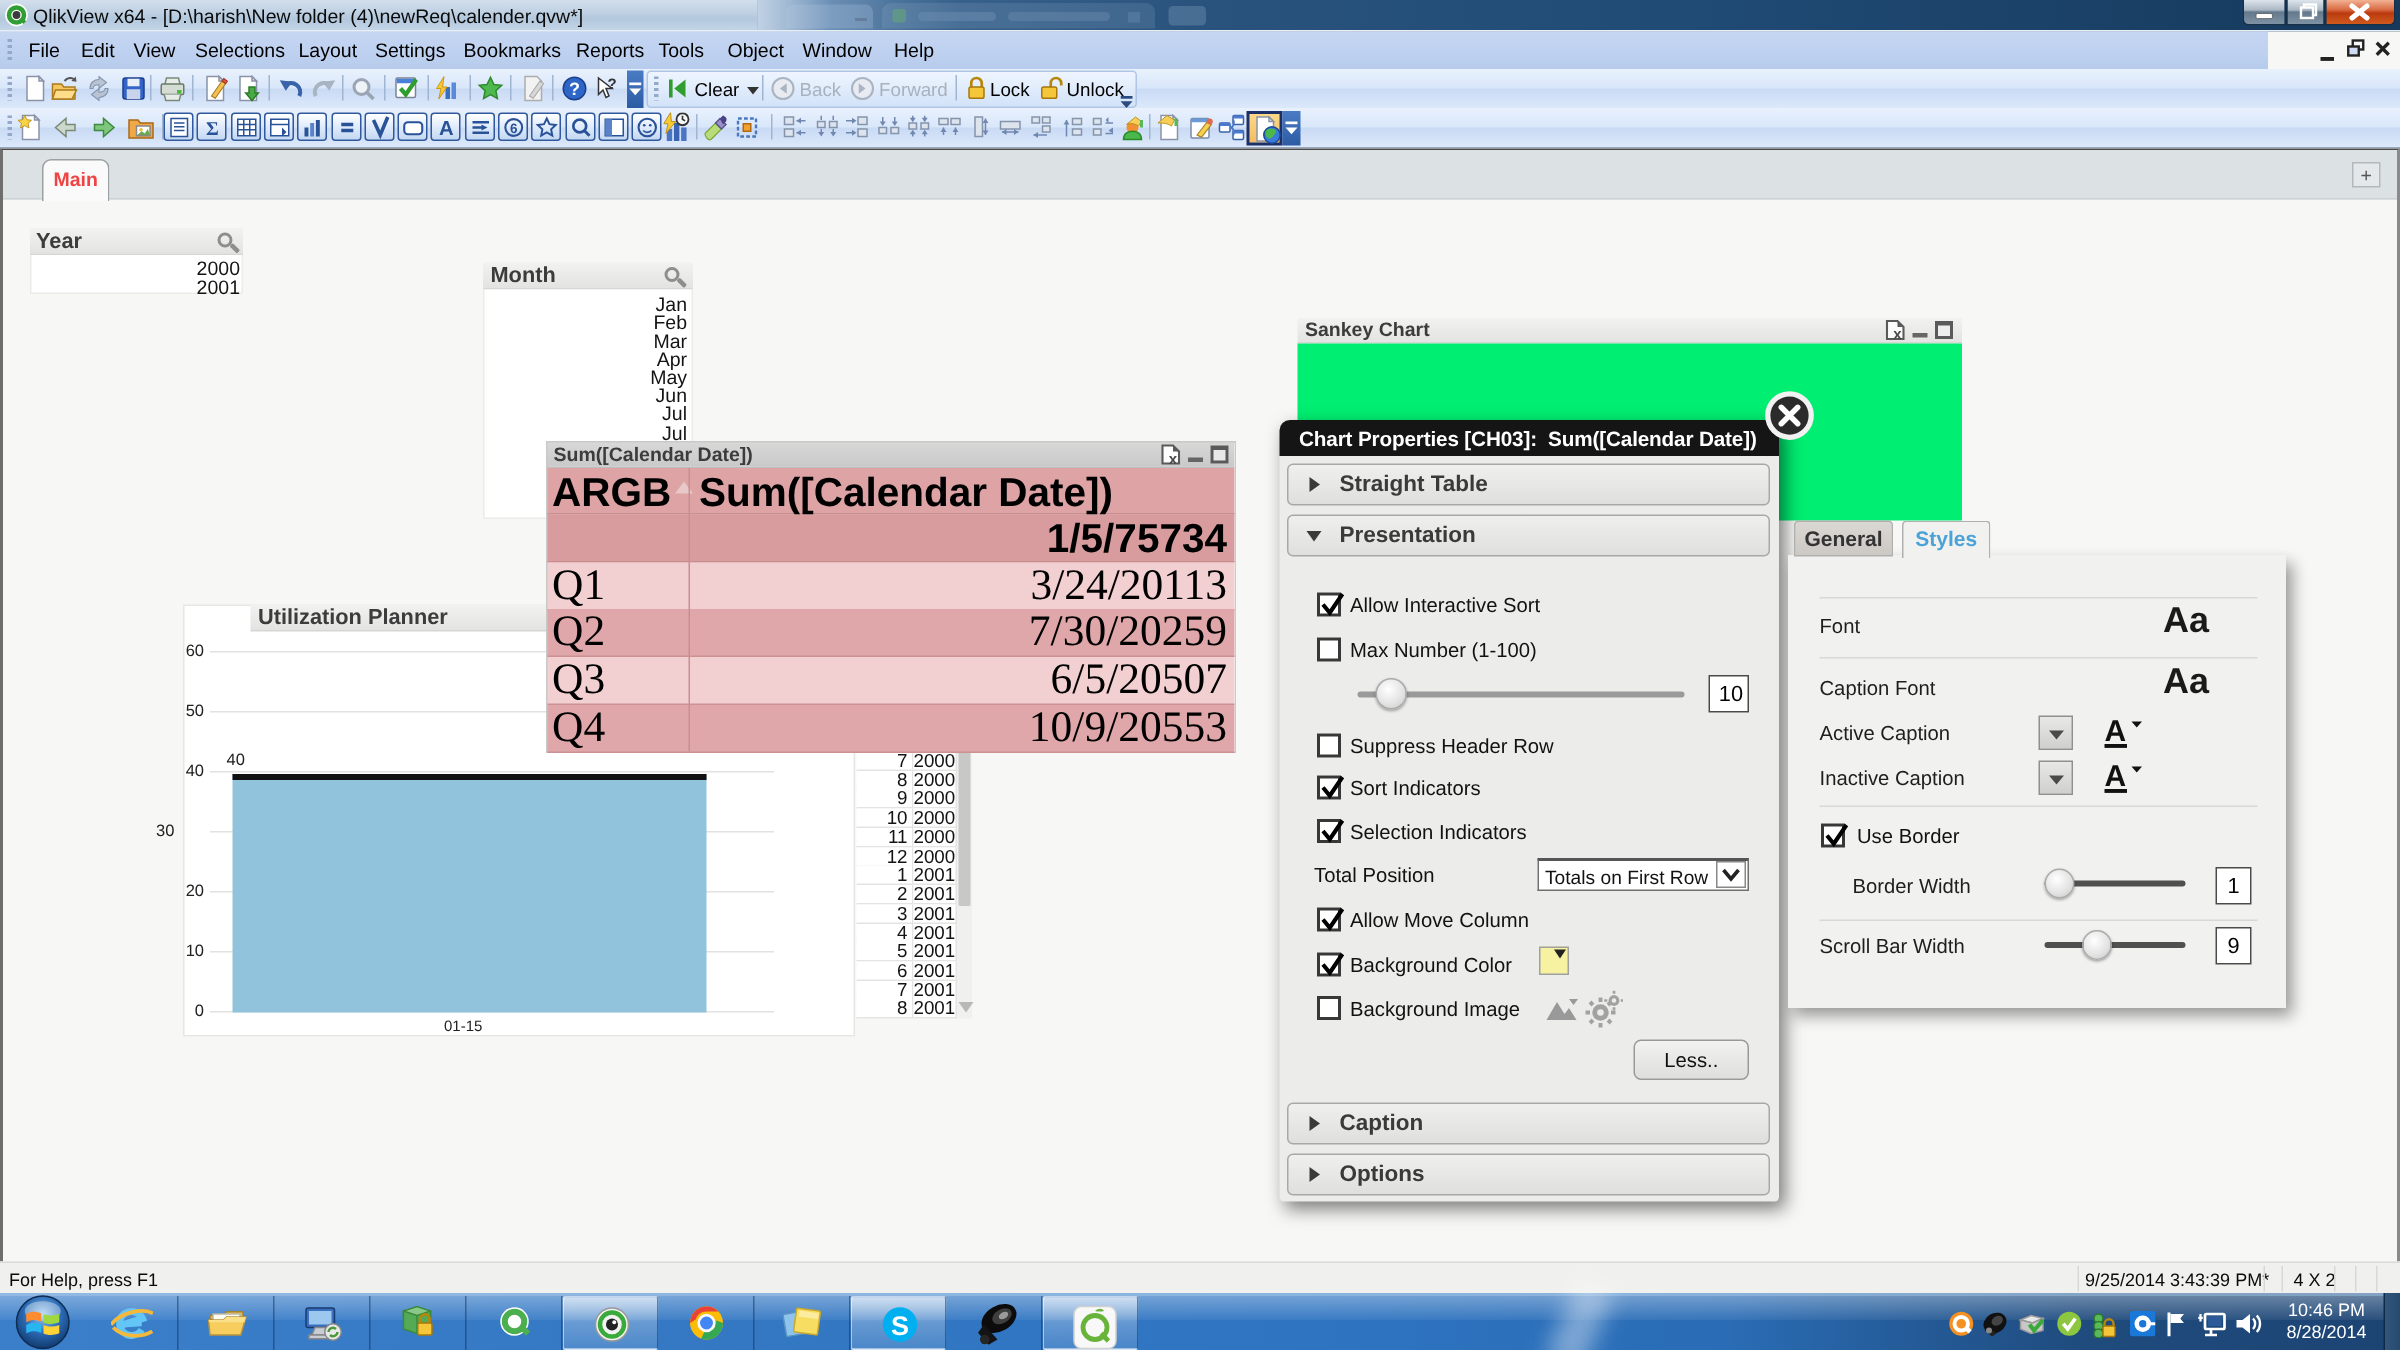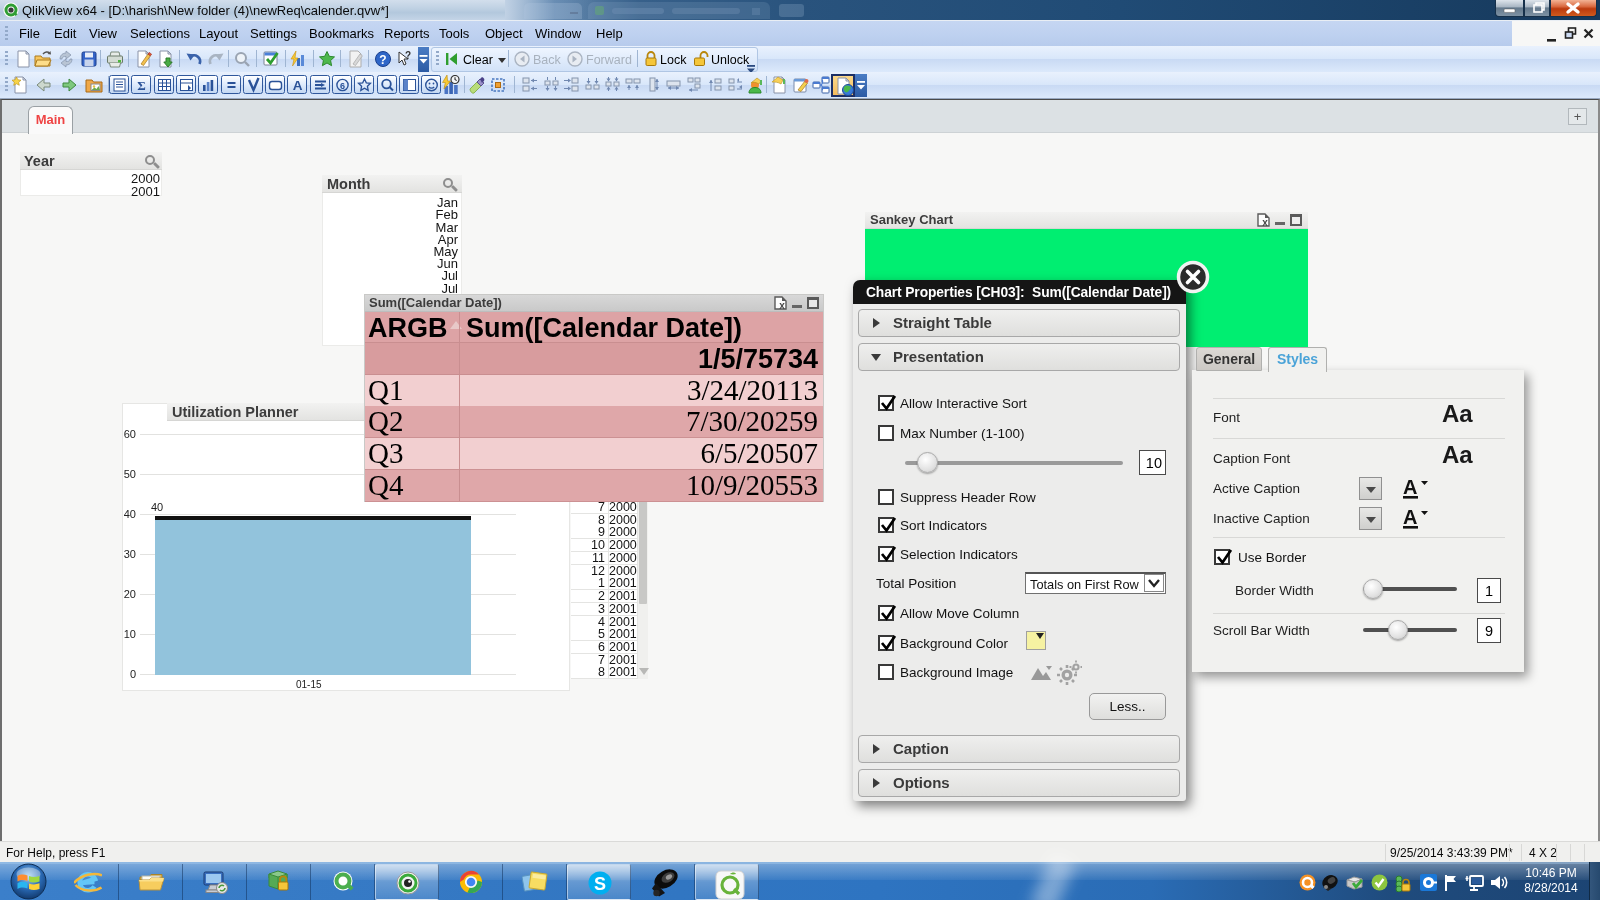--- a/index.html
+++ b/index.html
@@ -448,21 +448,21 @@
 <div class="lbcap" style="left:122px;top:403px;width:448px;height:18px;margin-left:45px;">
     <span style="position:absolute;left:5px;top:1px;">Utilization Planner</span>
   </div>
 <div class="abs" style="left:140px;top:434px;width:376px;height:1px;background:#e2e2e0;"></div>
 <div class="abs" style="left:104px;top:428px;width:32px;font-size:11px;color:#222;text-align:right;">60</div>
 <div class="abs" style="left:140px;top:474px;width:376px;height:1px;background:#e2e2e0;"></div>
 <div class="abs" style="left:104px;top:468px;width:32px;font-size:11px;color:#222;text-align:right;">50</div>
 <div class="abs" style="left:140px;top:514px;width:376px;height:1px;background:#e2e2e0;"></div>
 <div class="abs" style="left:104px;top:508px;width:32px;font-size:11px;color:#222;text-align:right;">40</div>
 <div class="abs" style="left:140px;top:554px;width:376px;height:1px;background:#e2e2e0;"></div>
-<div class="abs" style="left:104px;top:548px;width:32px;font-size:11px;color:#222;text-align:right;">30</div>
+<div class="abs" style="left:104px;top:548px;width:32px;font-size:11px;color:#222;text-align:left;">30</div>
 <div class="abs" style="left:140px;top:594px;width:376px;height:1px;background:#e2e2e0;"></div>
 <div class="abs" style="left:104px;top:588px;width:32px;font-size:11px;color:#222;text-align:right;">20</div>
 <div class="abs" style="left:140px;top:634px;width:376px;height:1px;background:#e2e2e0;"></div>
 <div class="abs" style="left:104px;top:628px;width:32px;font-size:11px;color:#222;text-align:right;">10</div>
 <div class="abs" style="left:140px;top:674px;width:376px;height:1px;background:#e2e2e0;"></div>
 <div class="abs" style="left:104px;top:668px;width:32px;font-size:11px;color:#222;text-align:right;">0</div>
 <div class="abs" style="left:155px;top:516px;width:316px;height:159px;background:#92c3dc;border-top:4px solid #111;"></div>
 <div class="abs" style="left:151px;top:501px;font-size:11px;color:#222;">40</div>
 <div class="abs" style="left:296px;top:679px;font-size:10px;color:#222;">01-15</div>
 <div class="cell" style="left:571px;top:501.0px;width:38px;height:13px;line-height:12px;">7</div>

